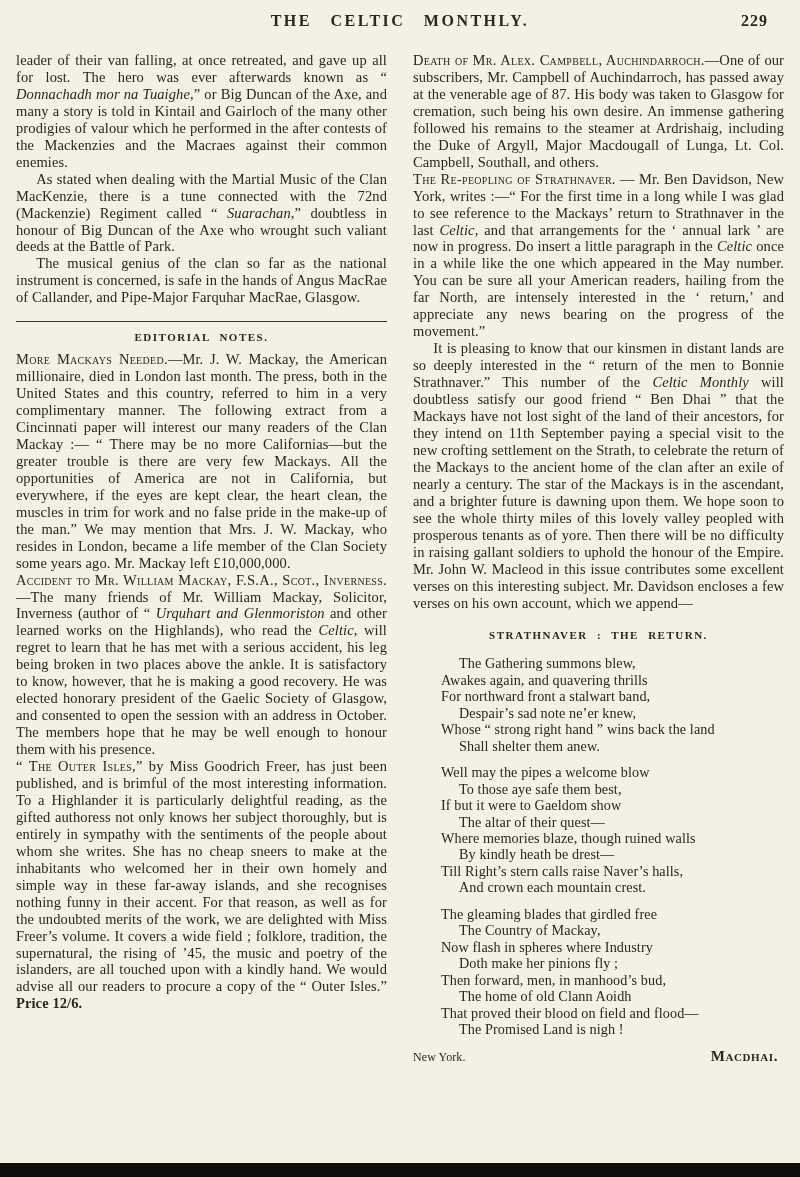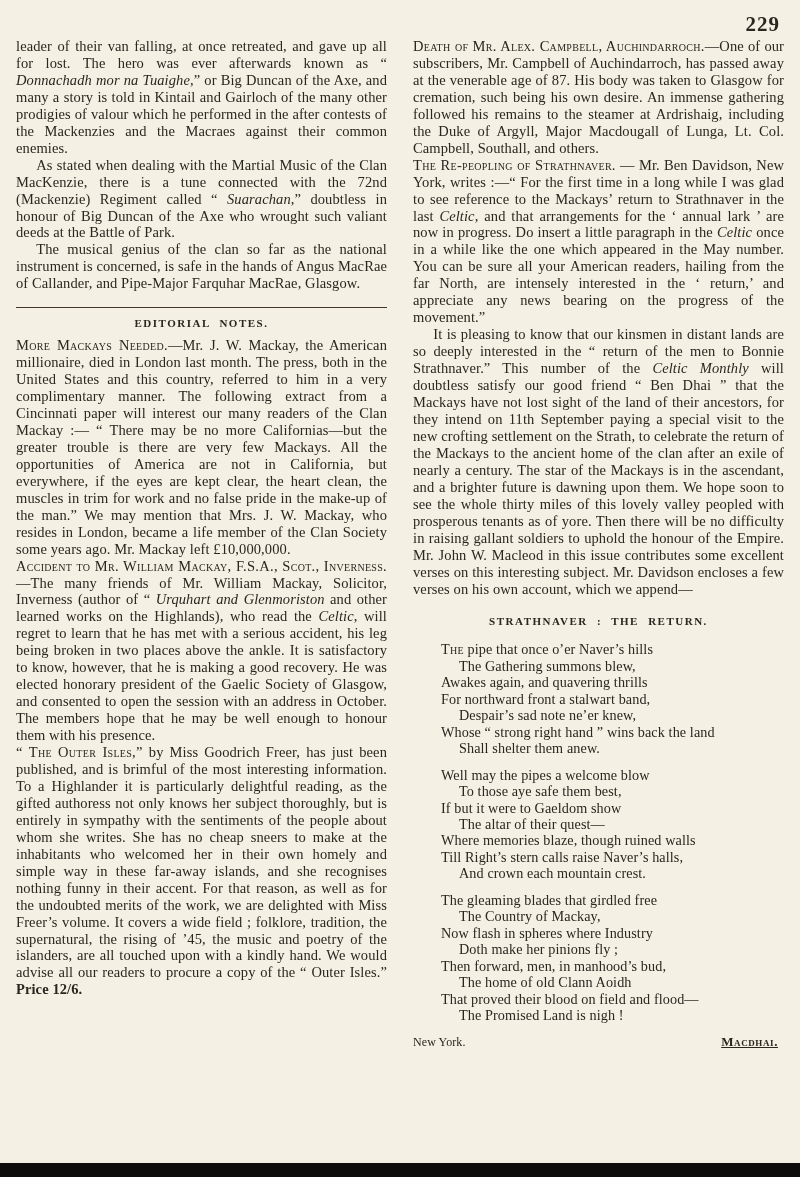--- a/index.html
+++ b/index.html
@@ -8,23 +8,23 @@
     position: relative;
     overflow: hidden;
     background: #f4f0e3;
     color: #2a2620;
     font-family: "Liberation Serif", "DejaVu Serif", serif;
   }
   .page { padding: 10px 16px 0 16px; }
 
   .header { position: relative; text-align: center; padding-top: 2px; height: 26px; }
   .title { font-size: 16px; font-weight: bold; letter-spacing: 2.5px; word-spacing: 12px; }
-  .pagenum { position: absolute; right: 4px; top: 2px; font-size: 21px; font-weight: bold; letter-spacing: 1px; }
+  .pagenum { position: absolute; right: 16px; top: 2px; font-size: 16px; font-weight: bold; letter-spacing: 1px; }
 
-  .cols { display: flex; gap: 26px; }
+  .cols { display: flex; gap: 26px; margin-top: 14px; }
   .col {
     flex: 1; min-width: 0;
     font-size: 14.5px; line-height: 1.17;
     text-align: justify;
     letter-spacing: 0.1px;
   }
   .para { margin: 0; }
   .para.ind { text-indent: 1.4em; }
   .sc { font-variant: small-caps; letter-spacing: 0.3px; }
   .i  { font-style: italic; }
@@ -38,30 +38,31 @@
   }
   .poem-heading { margin-top: 18px; margin-bottom: 13px; }
 
   .poem { margin-left: 28px; text-align: left; font-size: 14.2px; line-height: 1.16; }
   .stanza { margin-bottom: 10px; }
   .pline { white-space: nowrap; }
   .pind { margin-left: 18px; }
 
   .poem-footer { display: flex; justify-content: space-between; align-items: baseline; margin-top: 4px; }
   .place { font-size: 12px; }
-  .signature { font-variant: small-caps; font-size: 13px; letter-spacing: 0.6px; margin-right: 6px; font-weight: bold; text-decoration: underline; }
+  .signature { font-variant: small-caps; font-size: 15px; letter-spacing: 0.6px; margin-right: 6px; font-weight: bold; }
 
   .scan-bar { position: absolute; left: 0; right: 0; bottom: 0; height: 14px; background: #0e0d0b; }
 </style>
 </head>
 <body style="background-color: rgb(244, 240, 227); color: rgb(42, 38, 32);">
 
 <div class="page">
 
   <div class="header">
+    <div class="title">THE CELTIC MONTHLY.</div>
     <div class="pagenum">229</div>
   </div>
 
   <div class="cols">
 
     <div class="col">
       <div>
           <p class="para"><span>leader of their van falling, at once retreated, and gave up all for lost. The hero was ever afterwards known as “ </span><span class="i">Donnachadh mor na Tuaighe</span><span>,” or Big Duncan of the Axe, and many a story is told in Kintail and Gairloch of the many other prodigies of valour which he performed in the after contests of the Mackenzies and the Macraes against their common enemies.</span></p>
           <p class="para ind"><span>As stated when dealing with the Martial Music of the Clan MacKenzie, there is a tune connected with the 72nd (Mackenzie) Regiment called “ </span><span class="i">Suarachan</span><span>,” doubtless in honour of Big Duncan of the Axe who wrought such valiant deeds at the Battle of Park.</span></p>
           <p class="para ind"><span>The musical genius of the clan so far as the national instrument is concerned, is safe in the hands of Angus MacRae of Callander, and Pipe-Major Farquhar MacRae, Glasgow.</span></p>
@@ -77,34 +78,34 @@
 
     <div class="col">
       <div>
           <p class="para"><span class="sc">Death of Mr. Alex. Campbell, Auchindarroch.</span><span>—One of our subscribers, Mr. Campbell of Auchindarroch, has passed away at the venerable age of 87. His body was taken to Glasgow for cremation, such being his own desire. An immense gathering followed his remains to the steamer at Ardrishaig, including the Duke of Argyll, Major Macdougall of Lunga, Lt. Col. Campbell, Southall, and others.</span></p>
           <p class="para"><span class="sc">The Re-peopling of Strathnaver.</span><span> — Mr. Ben Davidson, New York, writes :—“ For the first time in a long while I was glad to see reference to the Mackays’ return to Strathnaver in the last </span><span class="i">Celtic</span><span>, and that arrangements for the ‘ annual lark ’ are now in progress. Do insert a little paragraph in the </span><span class="i">Celtic</span><span> once in a while like the one which appeared in the May number. You can be sure all your American readers, hailing from the far North, are intensely interested in the ‘ return,’ and appreciate any news bearing on the progress of the movement.”</span></p>
           <p class="para ind"><span>It is pleasing to know that our kinsmen in distant lands are so deeply interested in the “ return of the men to Bonnie Strathnaver.” This number of the </span><span class="i">Celtic Monthly</span><span> will doubtless satisfy our good friend “ Ben Dhai ” that the Mackays have not lost sight of the land of their ancestors, for they intend on 11th September paying a special visit to the new crofting settlement on the Strath, to celebrate the return of the Mackays to the ancient home of the clan after an exile of nearly a century. The star of the Mackays is in the ascendant, and a brighter future is dawning upon them. We hope soon to see the whole thirty miles of this lovely valley peopled with prosperous tenants as of yore. Then there will be no difficulty in raising gallant soldiers to uphold the honour of the Empire. Mr. John W. Macleod in this issue contributes some excellent verses on this interesting subject. Mr. Davidson encloses a few verses on his own account, which we append—</span></p>
         </div>
       <h2 class="heading poem-heading">STRATHNAVER : THE RETURN.</h2>
       <div class="poem">
           <div class="stanza">
-            <div class="pline"><span class="sc">The</span><span> pipe that once o’er Naver’s hills</span></div>
             <div class="pline pind"><span>The Gathering summons blew,</span></div>
             <div class="pline"><span>Awakes again, and quavering thrills</span></div>
             <div class="pline"><span>For northward front a stalwart band,</span></div>
             <div class="pline pind"><span>Despair’s sad note ne’er knew,</span></div>
             <div class="pline"><span>Whose “ strong right hand ” wins back the land</span></div>
             <div class="pline pind"><span>Shall shelter them anew.</span></div>
           </div>
           <div class="stanza">
             <div class="pline"><span>Well may the pipes a welcome blow</span></div>
             <div class="pline pind"><span>To those aye safe them best,</span></div>
             <div class="pline"><span>If but it were to Gaeldom show</span></div>
             <div class="pline pind"><span>The altar of their quest—</span></div>
             <div class="pline"><span>Where memories blaze, though ruined walls</span></div>
+            <div class="pline pind"><span>By kindly heath be drest—</span></div>
             <div class="pline"><span>Till Right’s stern calls raise Naver’s halls,</span></div>
             <div class="pline pind"><span>And crown each mountain crest.</span></div>
           </div>
           <div class="stanza">
             <div class="pline"><span>The gleaming blades that girdled free</span></div>
             <div class="pline pind"><span>The Country of Mackay,</span></div>
             <div class="pline"><span>Now flash in spheres where Industry</span></div>
             <div class="pline pind"><span>Doth make her pinions fly ;</span></div>
             <div class="pline"><span>Then forward, men, in manhood’s bud,</span></div>
             <div class="pline pind"><span>The home of old Clann Aoidh</span></div>

